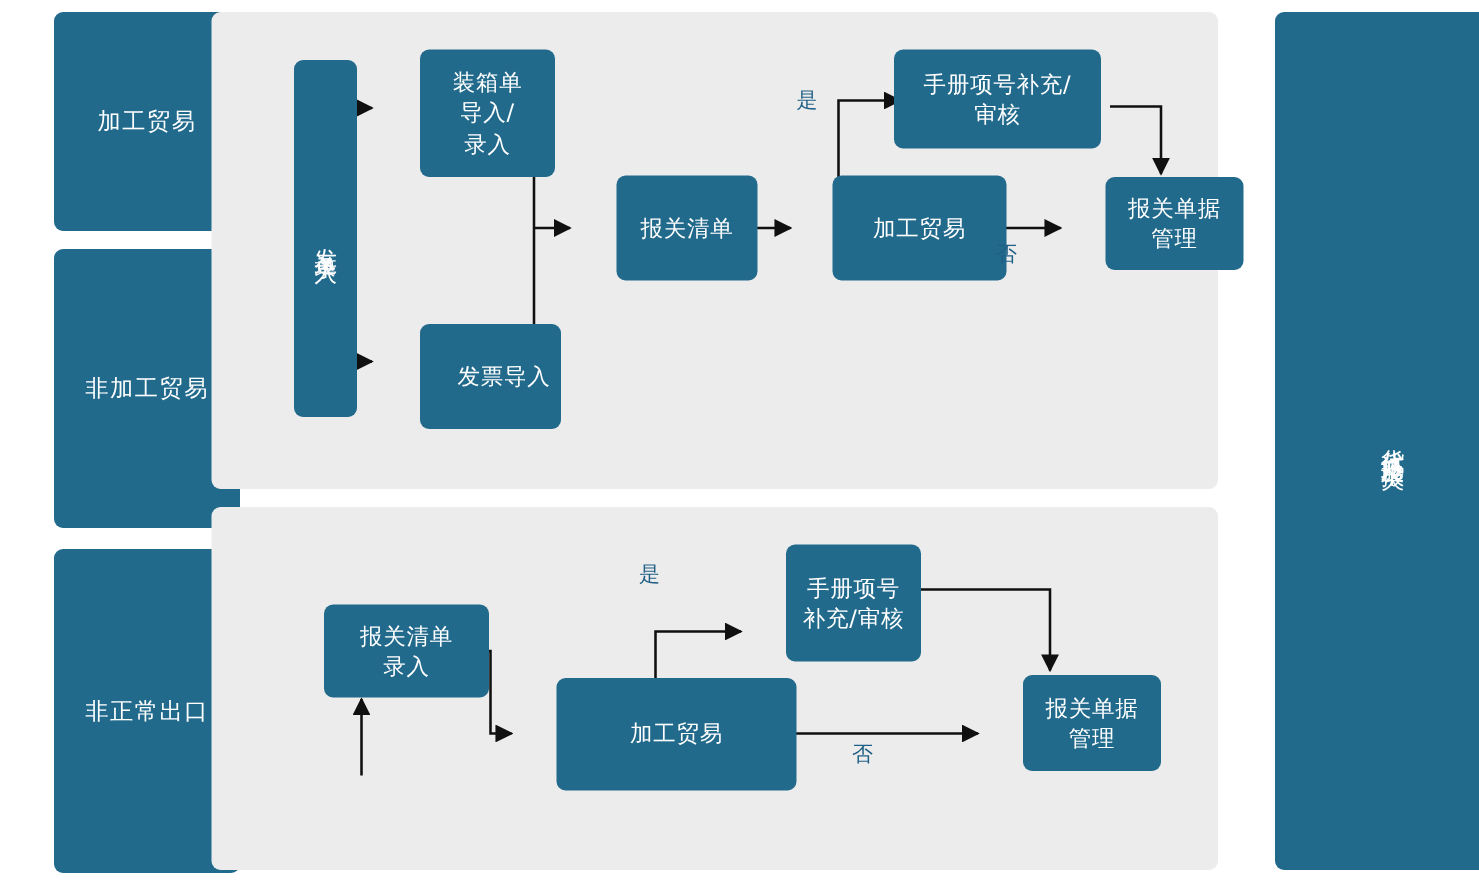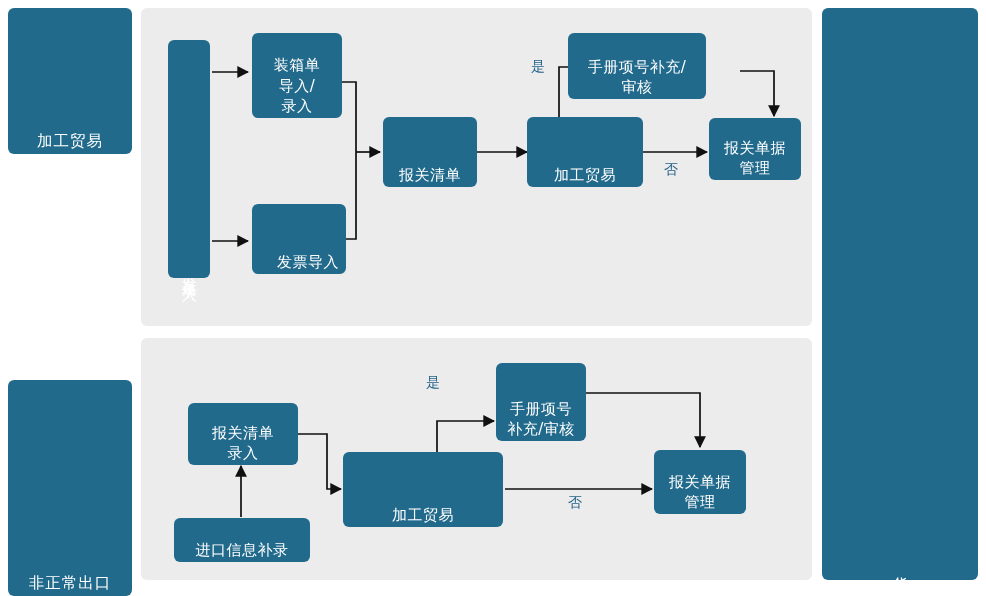--- a/index.html
+++ b/index.html
@@ -16,29 +16,30 @@
     height: 596px;
     background: #ffffff;
     overflow: hidden;
   }
   .node {
     position: absolute;
     background: #216a8c;
     border-radius: 6px;
     color: #ffffff;
     display: flex;
-    align-items: flex-end;
+    align-items: center;
     justify-content: center;
     text-align: center;
     line-height: 1.35;
     font-size: 15px;
     letter-spacing: 0.5px;
     box-sizing: border-box;
     padding: 2px 6px;
     white-space: pre-line;
+    margin-left: 28px;
   }
   .side-node {
     font-size: 15.5px;
     letter-spacing: 1px;
   }
   .vert {
     writing-mode: vertical-rl;
     text-orientation: upright;
     letter-spacing: 2px;
     white-space: normal;
@@ -70,22 +71,25 @@
 </style>
 </head>
 <body>
 
 <div id="canvas">
 
   <div class="node side-node" style="left:8px; top:8px; width:124px; height:146px;">
     <span>加工贸易</span>
   </div>
 
+  <div class="node side-node" style="left:8px; top:166px; width:124px; height:186px;">
+    <span>非加工贸易</span>
+  </div>
 
-  <div class="node side-node" style="left:8px; top:380px; width:124px; height:216px;">
+  <div class="node side-node" style="left:8px; top:366px; width:124px; height:216px;">
     <span>非正常出口</span>
   </div>
 
   <div class="node side-node" style="left:822px; top:8px; width:156px; height:572px;">
     <span class="vert">货代订舱及报关</span>
   </div>
 
   <div class="panel" style="left:141px; top:8px; width:671px; height:318px;"></div>
 
   <div class="panel" style="left:141px; top:338px; width:671px; height:242px;"></div>
@@ -129,21 +133,21 @@
   <div class="node" style="left:168px; top:40px; width:42px; height:238px;">
     <span class="vert">发运单录入</span>
   </div>
 
   <div class="node" style="left:252px; top:33px; width:90px; height:85px;">
     <span>装箱单
 导入/
 录入</span>
   </div>
 
-  <div class="node" style="left:252px; top:204px; width:94px; height:70px;padding-left:24px;">
+  <div class="node" style="left:252px; top:216px; width:94px; height:70px;padding-left:24px;">
     <span>发票导入</span>
   </div>
 
   <div class="node" style="left:383px; top:117px; width:94px; height:70px;">
     <span>报关清单</span>
   </div>
 
   <div class="node" style="left:527px; top:117px; width:116px; height:70px;">
     <span>加工贸易</span>
   </div>
@@ -159,23 +163,20 @@
   </div>
 
   <span class="yn-label" style="left:531px; top:58px;">是</span>
   <span class="yn-label" style="left:664px; top:161px;">否</span>
 
   <div class="node" style="left:188px; top:403px; width:110px; height:62px;">
     <span>报关清单
 录入</span>
   </div>
 
-  <div class="node" style="left:174px; top:518px; width:136px; height:44px;">
-    <span>进口信息补录</span>
-  </div>
 
   <div class="node" style="left:343px; top:452px; width:160px; height:75px;">
     <span>加工贸易</span>
   </div>
 
   <div class="node" style="left:496px; top:363px; width:90px; height:78px;">
     <span>手册项号
 补充/审核</span>
   </div>
 

